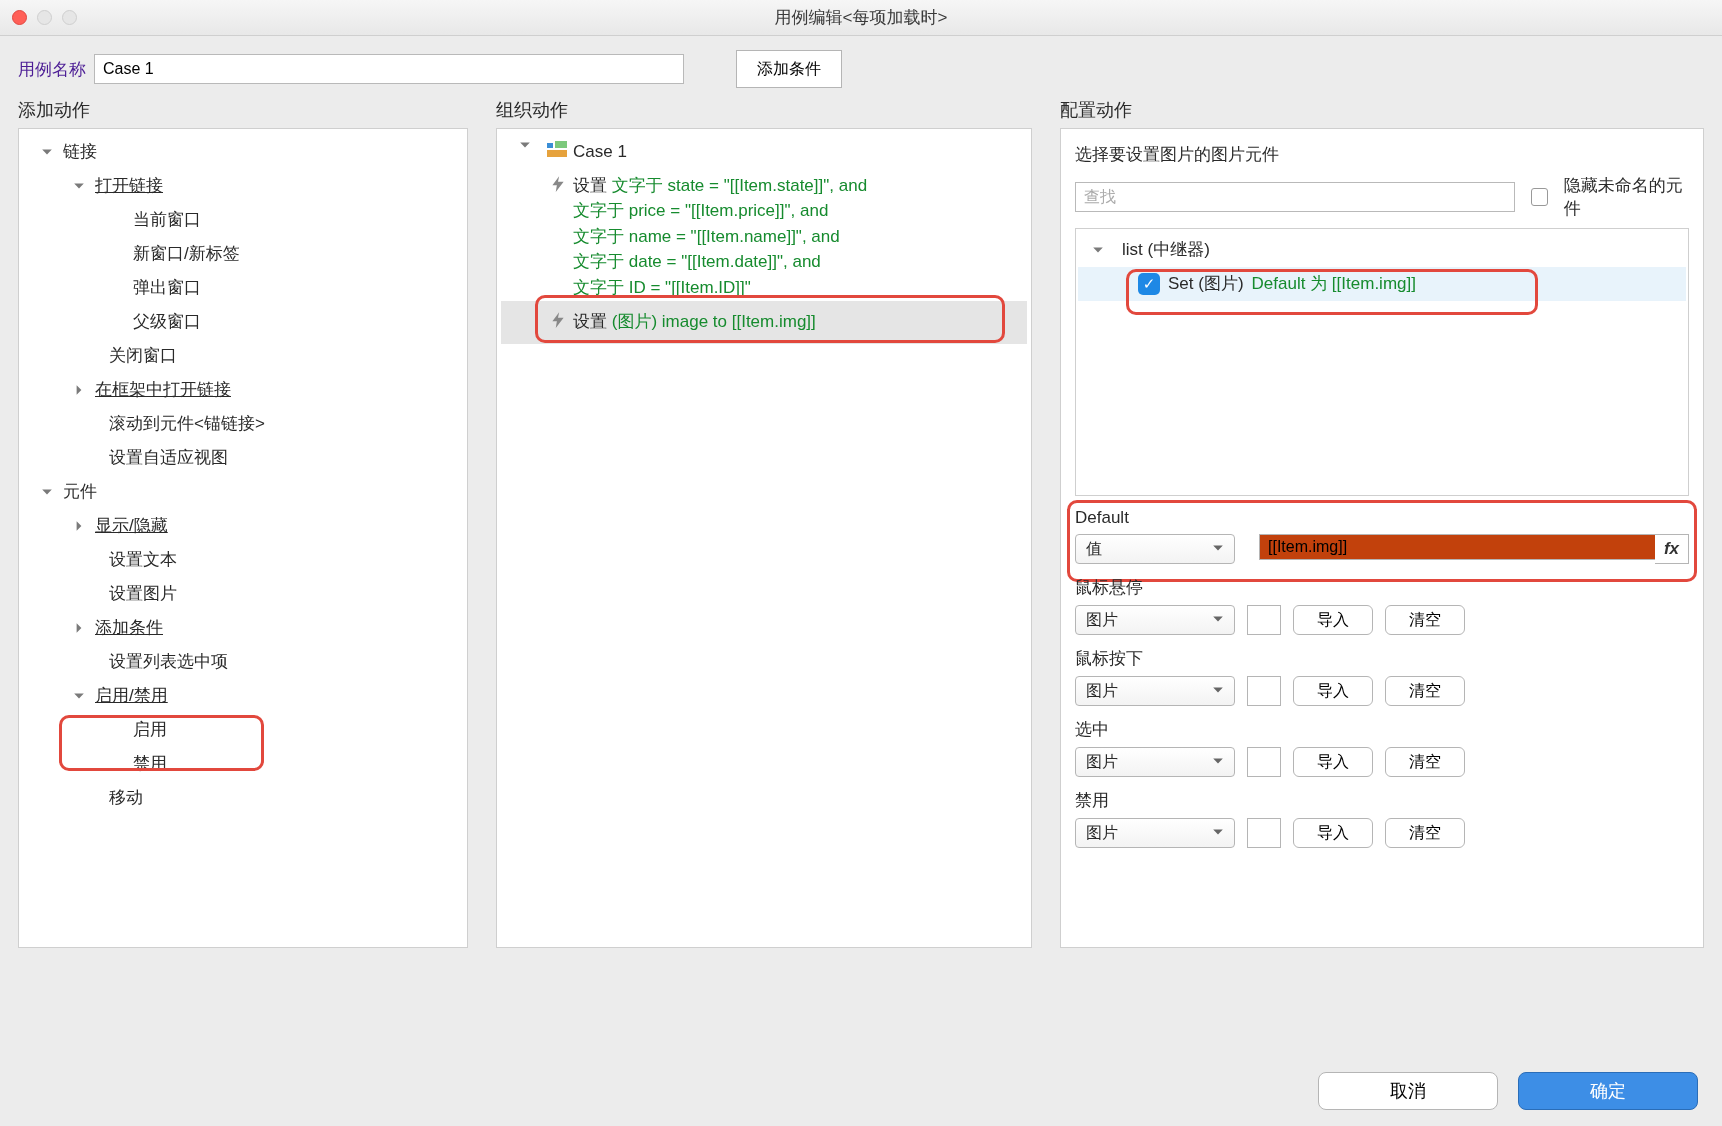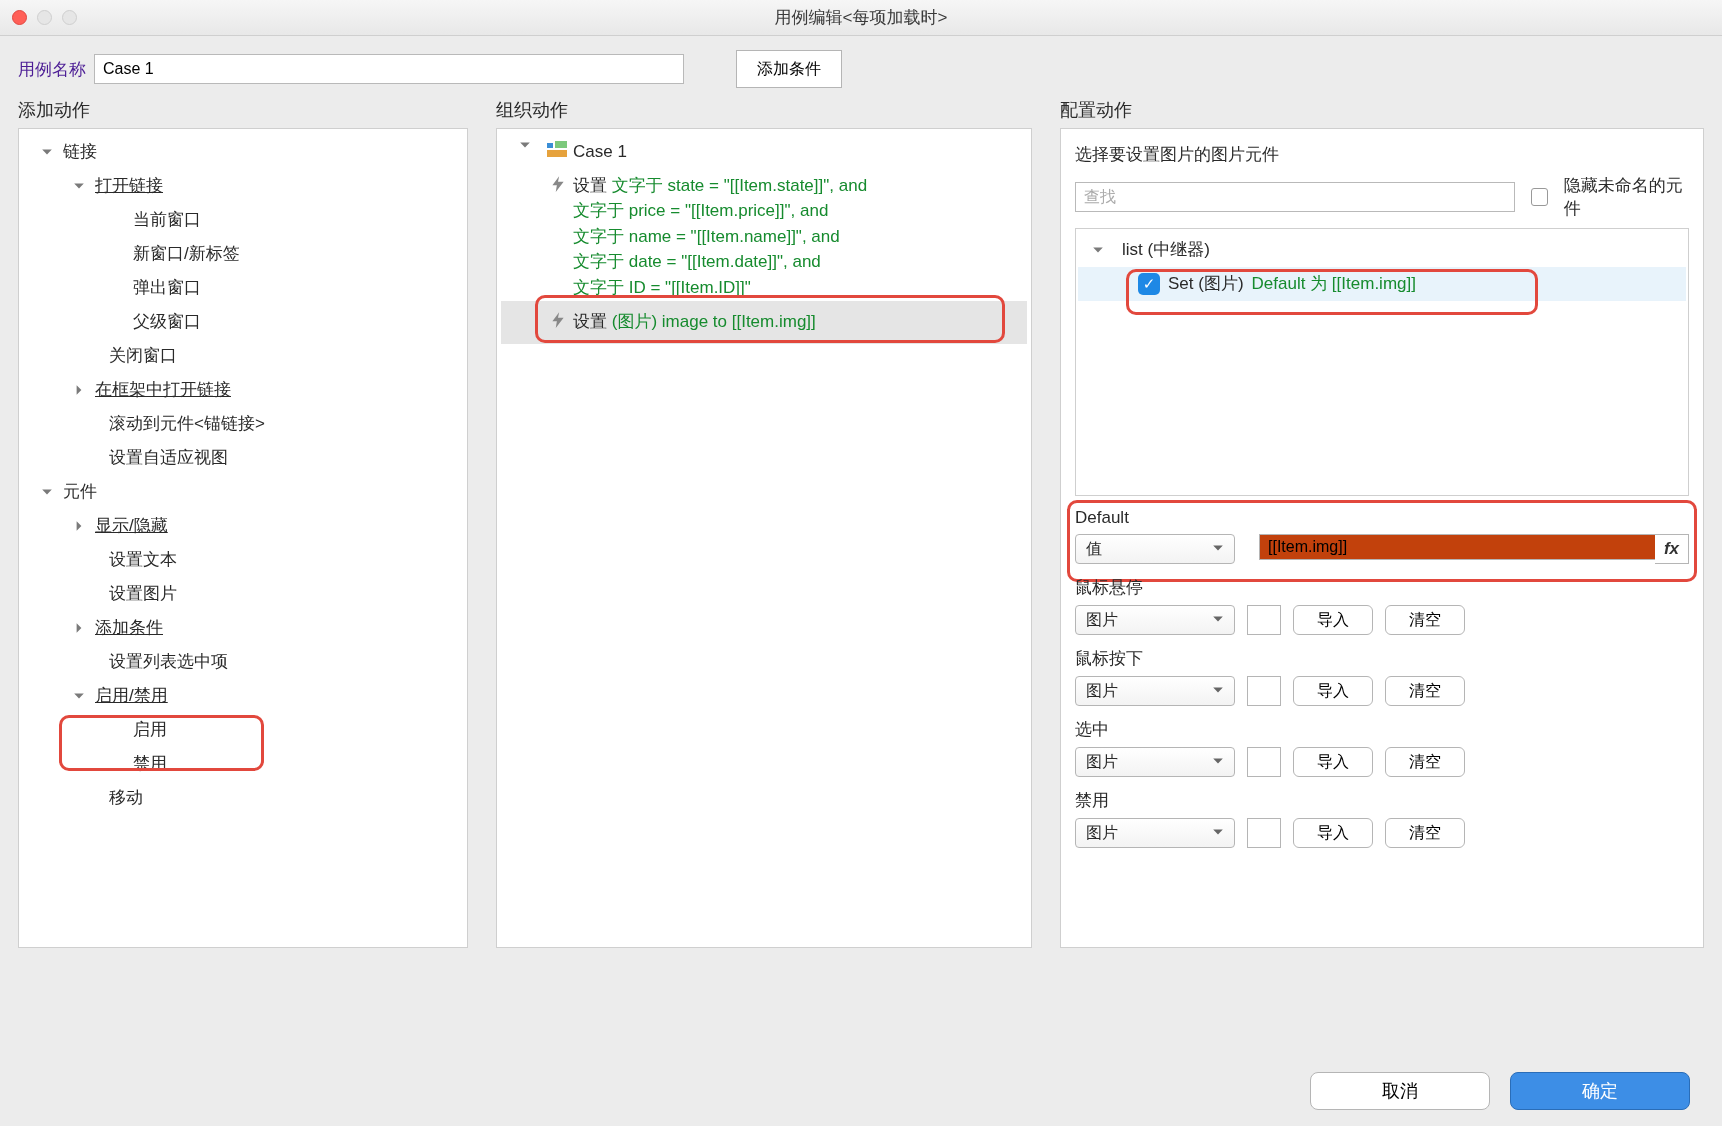--- a/index.html
+++ b/index.html
@@ -146,21 +146,21 @@
 }
 .swatch {
   width: 34px; height: 30px; border: 1px solid #b5b5b5; background: #fff;
 }
 .sm-btn {
   width: 80px; height: 30px; border: 1px solid #b5b5b5; border-radius: 6px; background: #fff;
   font-size: 16px; cursor: pointer;
 }
 
 .footer {
-  position: absolute; bottom: 0; right: 8px; padding: 16px 24px; display: flex; gap: 20px;
+  position: absolute; bottom: 0; right: 0; padding: 16px 24px; display: flex; gap: 20px;
 }
 .fbtn {
   width: 180px; height: 38px; border-radius: 8px; font-size: 18px; cursor: pointer;
 }
 .fbtn.cancel { background: #fff; border: 1px solid #b5b5b5; }
 .fbtn.ok { background: #3d8ee6; border: 1px solid #2a6db8; color: #fff; }
 
 
 .panel.a::-webkit-scrollbar { width: 14px; }
 .panel.a::-webkit-scrollbar-thumb { background: #c8c8c8; border-radius: 7px; }

